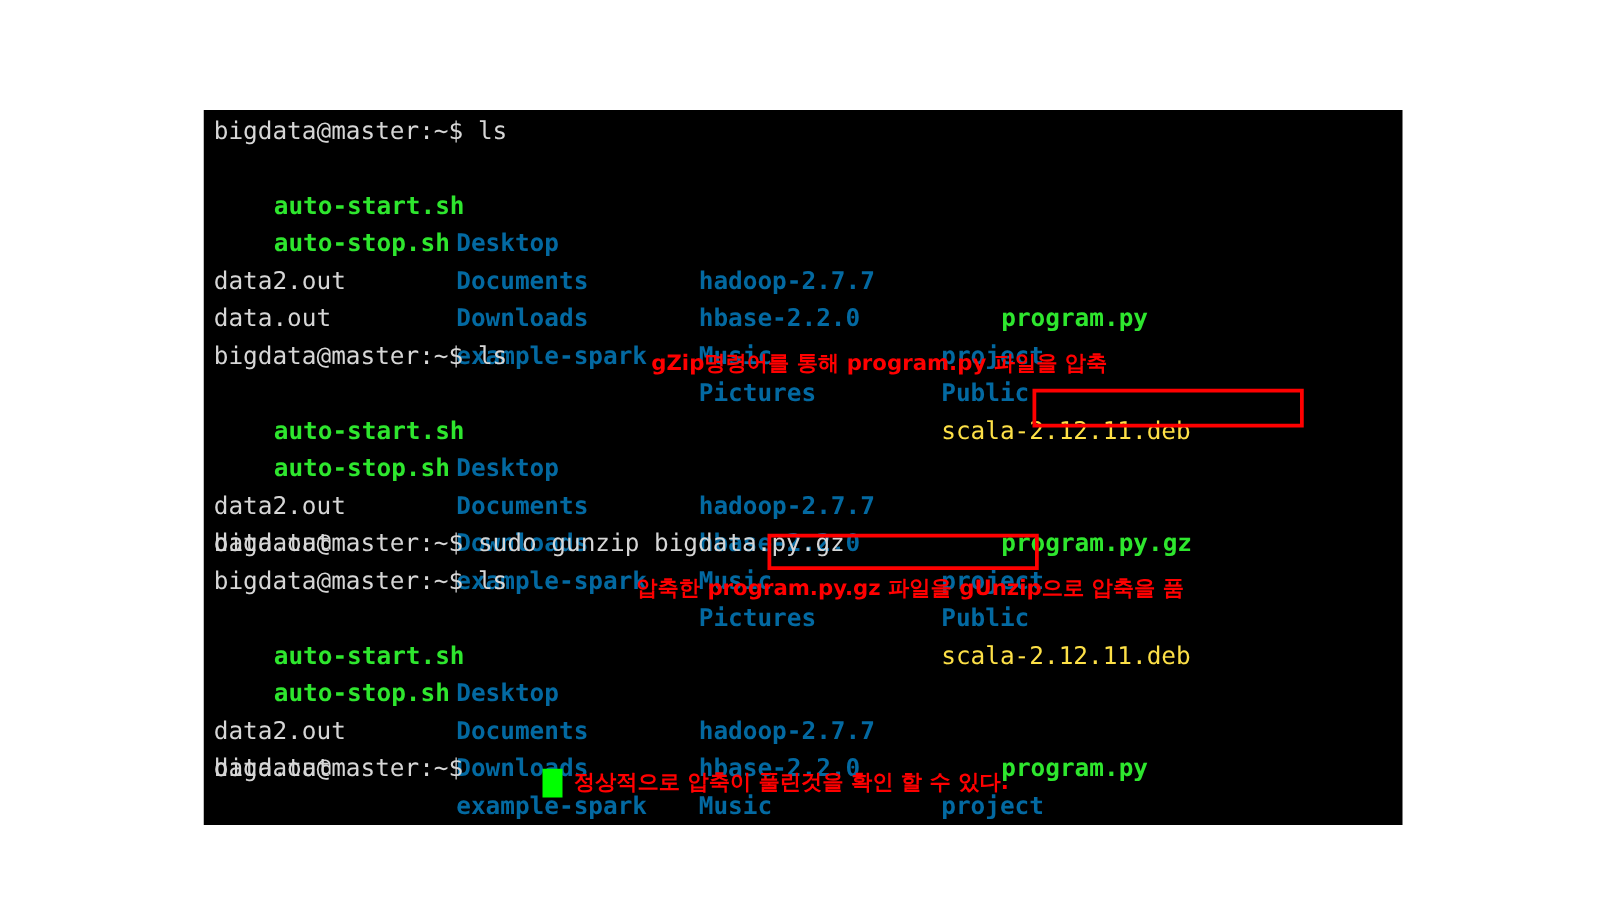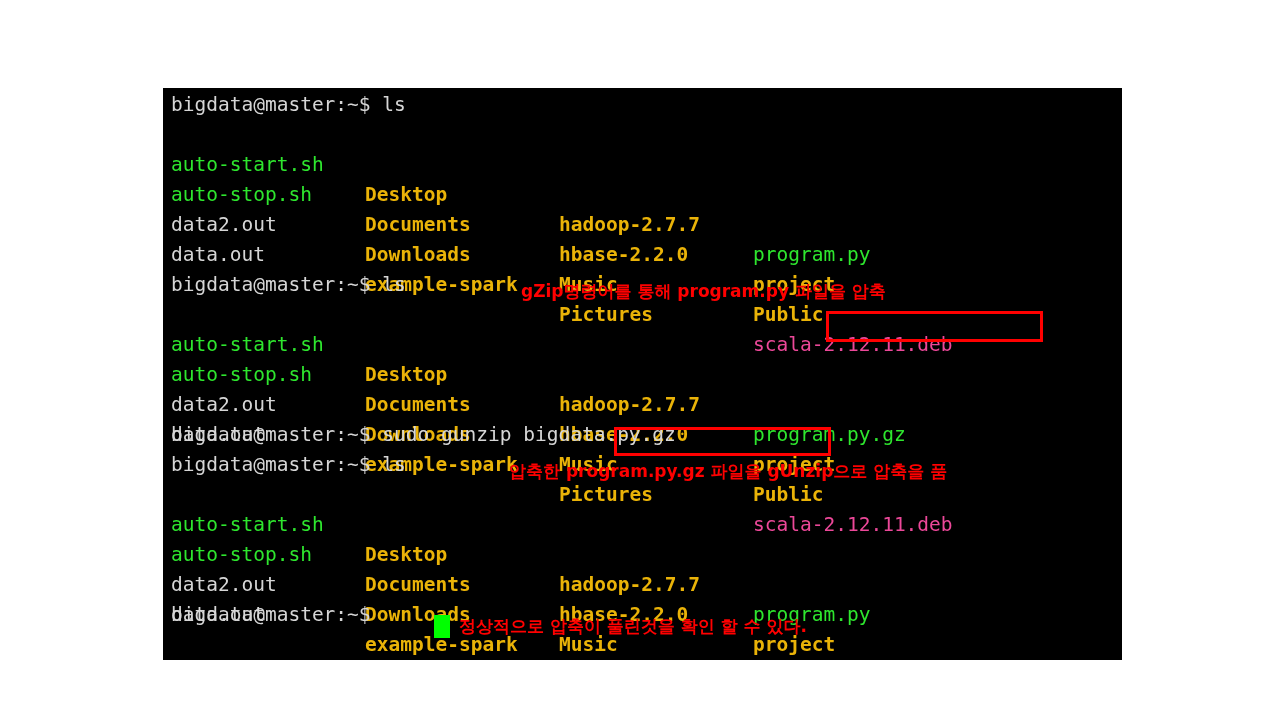--- a/index.html
+++ b/index.html
@@ -28,23 +28,23 @@
     line-height: 30px;
     overflow: hidden;
   }
   .line {
     position: absolute;
     left: 8px;
     white-space: pre;
     letter-spacing: 0px;
   }
   .white  { color: #d6d6d6; }
-  .green  { color: #2ee62e; font-weight: normal; }
-  .blue   { color: #eab308; font-weight: bold; }
-  .red    { color: #ec4899; }
+  .green  { color: #2ee62e; font-weight: bold; margin-left: 48px; }
+  .blue   { color: #0369a1; font-weight: bold; }
+  .red    { color: #fde047; }
   .col {
     position: absolute;
     white-space: pre;
   }
   .c0 { left: 8px; }
   .c1 { left: 202px; }
   .c2 { left: 396px; }
   .c3 { left: 590px; }
 
   .annot {

